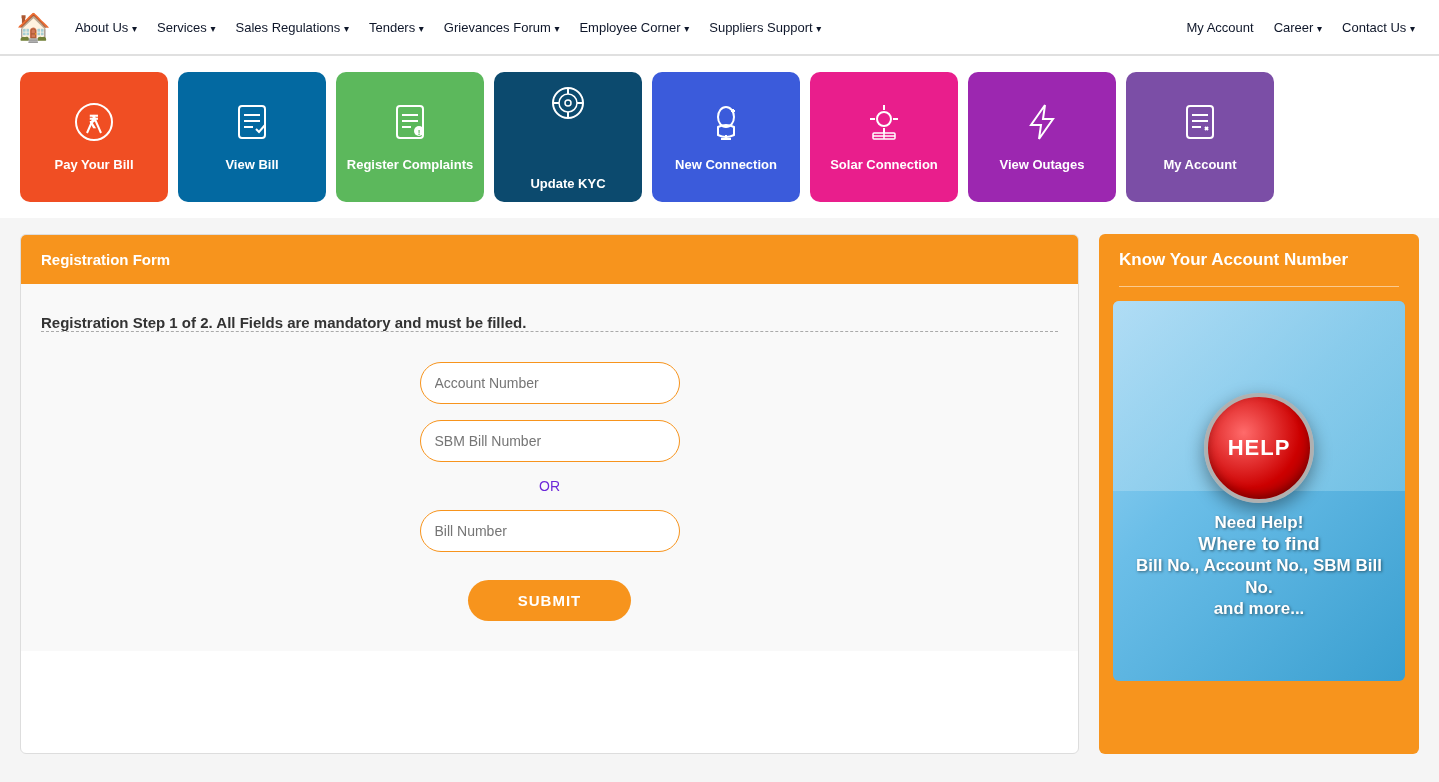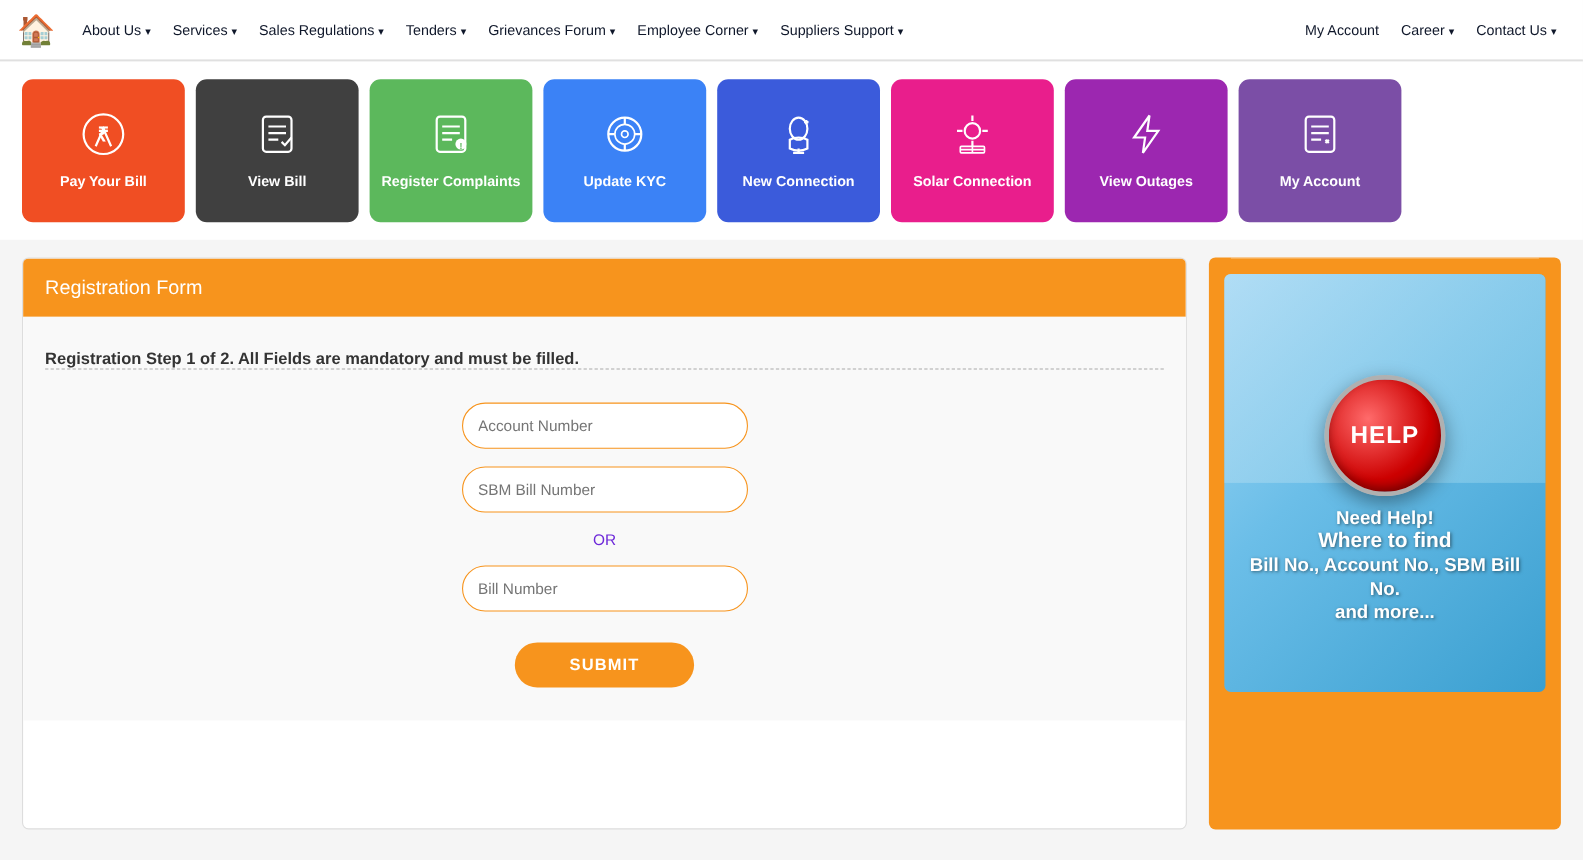--- a/index.html
+++ b/index.html
@@ -57,23 +57,23 @@
       font-weight: bold;
       text-align: center;
       padding: 10px 8px;
       gap: 8px;
       flex-shrink: 0;
     }
     .tile .tile-icon { font-size: 36px; line-height: 1; }
     .tile .tile-label { font-size: 13px; font-weight: bold; line-height: 1.2; }
 
     .tile-red    { background: #f04e23; }
-    .tile-orange { background: #404040; }
+    .tile-orange { background: #0369a1; }
     .tile-green  { background: #5cb85c; }
-    .tile-cyan   { background: #3b82f6; }
+    .tile-cyan   { background: #0c4a6e; justify-content: space-between; }
     .tile-blue   { background: #3b5bdb; }
     .tile-pink   { background: #e91e8c; }
     .tile-purple { background: #9c27b0; }
     .tile-violet { background: #7b4ea6; }
 
     
     .main-content {
       display: flex;
       gap: 20px;
       padding: 16px 20px;
@@ -88,22 +88,22 @@
       overflow: hidden;
       border: 1px solid #ddd;
       min-height: 520px;
     }
     .form-header {
       background: #f7941d;
       padding: 16px 20px;
     }
     .form-header-title {
       color: #fff;
-      font-size: 18px;
-      font-weight: normal;
+      font-size: 15px;
+      font-weight: bold;
     }
     .form-body {
       padding: 30px 20px;
       background: #f9f9f9;
     }
     .form-step-info {
       font-size: 15px;
       font-weight: bold;
       color: #333;
     }
@@ -373,20 +373,21 @@
         <input type="text" class="form-input" placeholder="Account Number" style="">
         <input type="text" class="form-input" placeholder="SBM Bill Number" style="">
         <div class="or-text">OR</div>
         <input type="text" class="form-input" placeholder="Bill Number" style="">
         <button class="submit-btn">SUBMIT</button>
       </div>
     </div>
   </div>
 
   <div class="sidebar-card">
+    <div class="sidebar-header">Know Your Account Number</div>
     <hr class="sidebar-divider">
     <div class="sidebar-image-container">
       <div class="help-image">
         <div class="help-image-bg"></div>
         <div class="help-btn-circle">HELP</div>
         <div class="help-text-block">
           <div class="help-text-need">Need Help!</div>
           <div class="help-text-where">Where to find</div>
           <div class="help-text-items">Bill No., Account No., SBM Bill No.</div>
           <div class="help-text-more">and more...</div>

